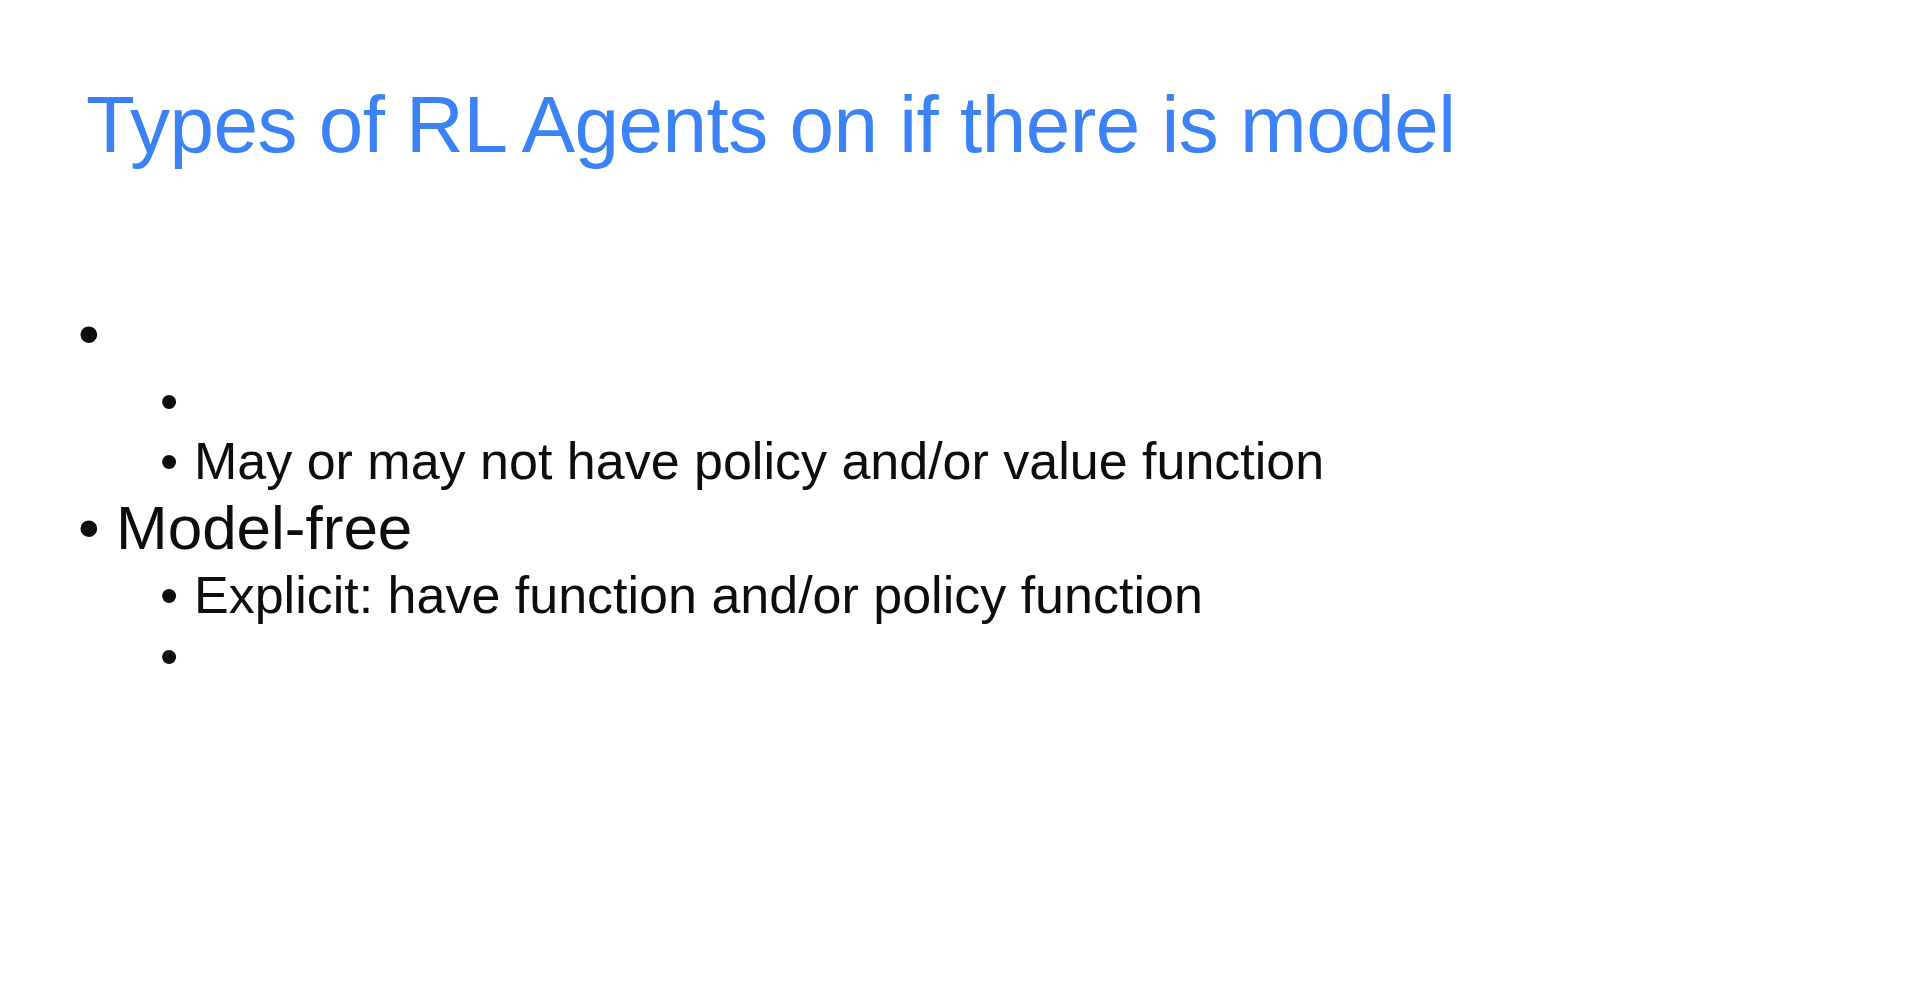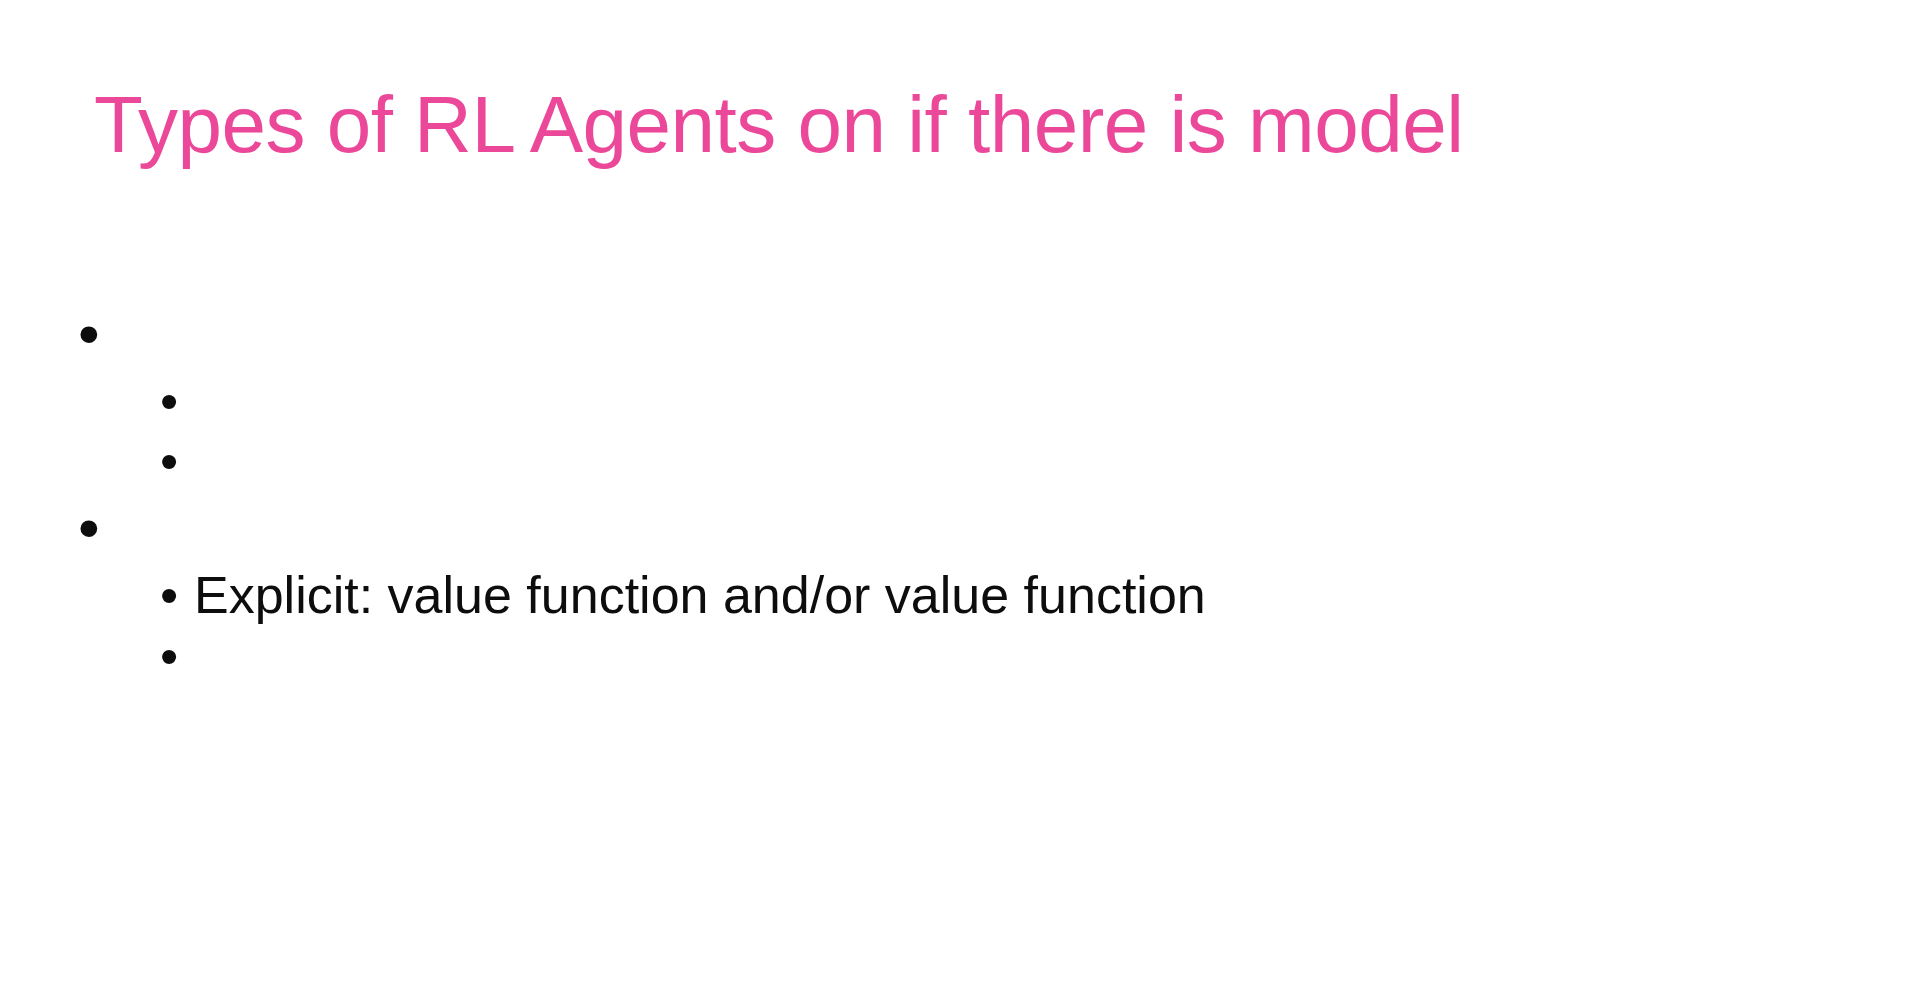--- a/index.html
+++ b/index.html
@@ -14,27 +14,27 @@
   .slide {
     position: relative;
     width: 1920px;
     height: 1004px;
     background: #ffffff;
     overflow: hidden;
     box-sizing: border-box;
   }
   .slide-title {
     position: absolute;
-    left: 94px;
+    left: 86px;
     top: 80px;
     width: 1760px;
     font-size: 80px;
     line-height: 1.12;
     font-weight: 400;
-    color: #ec4899;
+    color: #3b82f6;
     letter-spacing: -0.5px;
     white-space: nowrap;
   }
   .body-list {
     position: absolute;
     left: 78px;
     top: 298px;
     width: 1780px;
     list-style: none;
     margin: 0;
@@ -87,29 +87,31 @@
     <li class="bullet-row level-1">
       <span class="bullet-marker">•</span>
     </li>
 
     <li class="bullet-row level-2">
       <span class="bullet-marker">•</span>
     </li>
 
     <li class="bullet-row level-2">
       <span class="bullet-marker">•</span>
+      <span class="bullet-text">May or may not have policy and/or value function</span>
     </li>
 
     <li class="bullet-row level-1">
       <span class="bullet-marker">•</span>
+      <span class="bullet-text">Model-free</span>
     </li>
 
     <li class="bullet-row level-2">
       <span class="bullet-marker">•</span>
-      <span class="bullet-text">Explicit: value function and/or value function</span>
+      <span class="bullet-text">Explicit: have function and/or policy function</span>
     </li>
 
     <li class="bullet-row level-2">
       <span class="bullet-marker">•</span>
     </li>
 
   </ul>
 
 </div>
 

